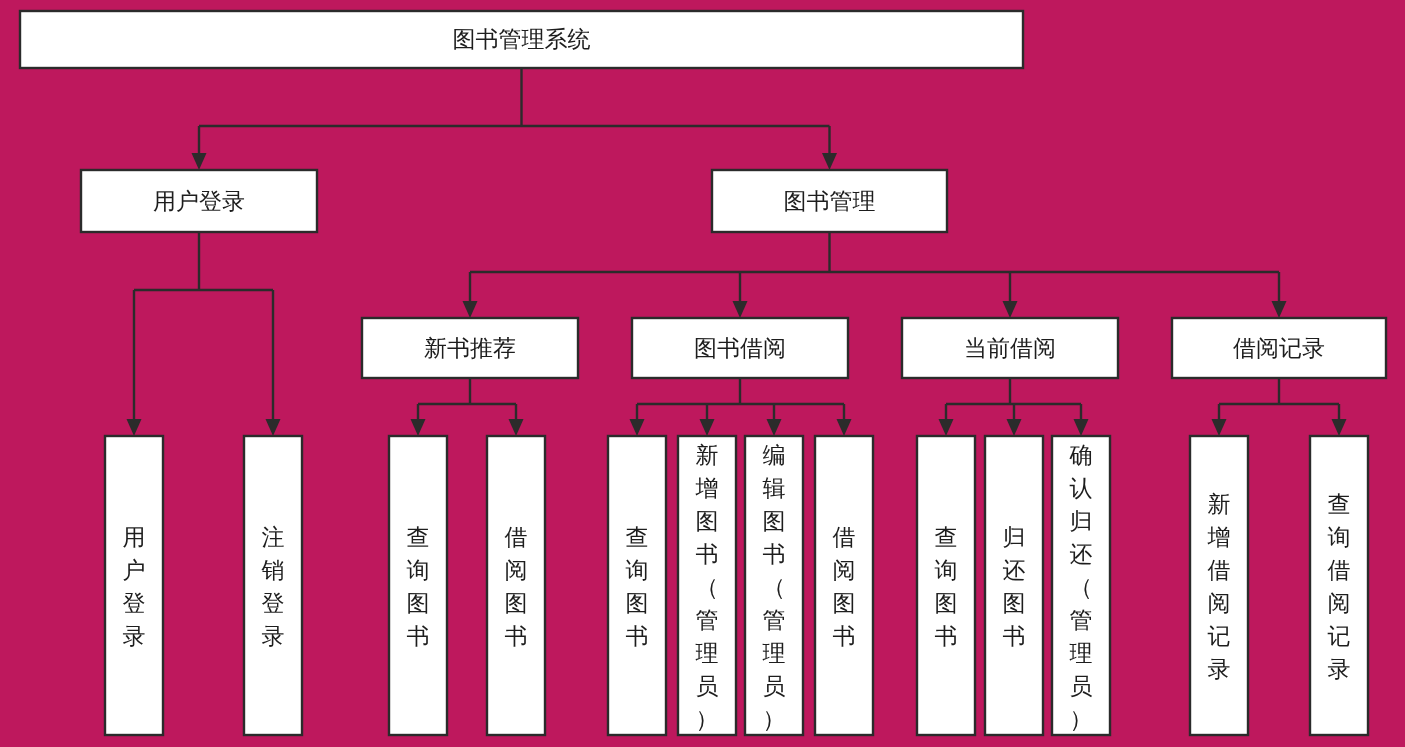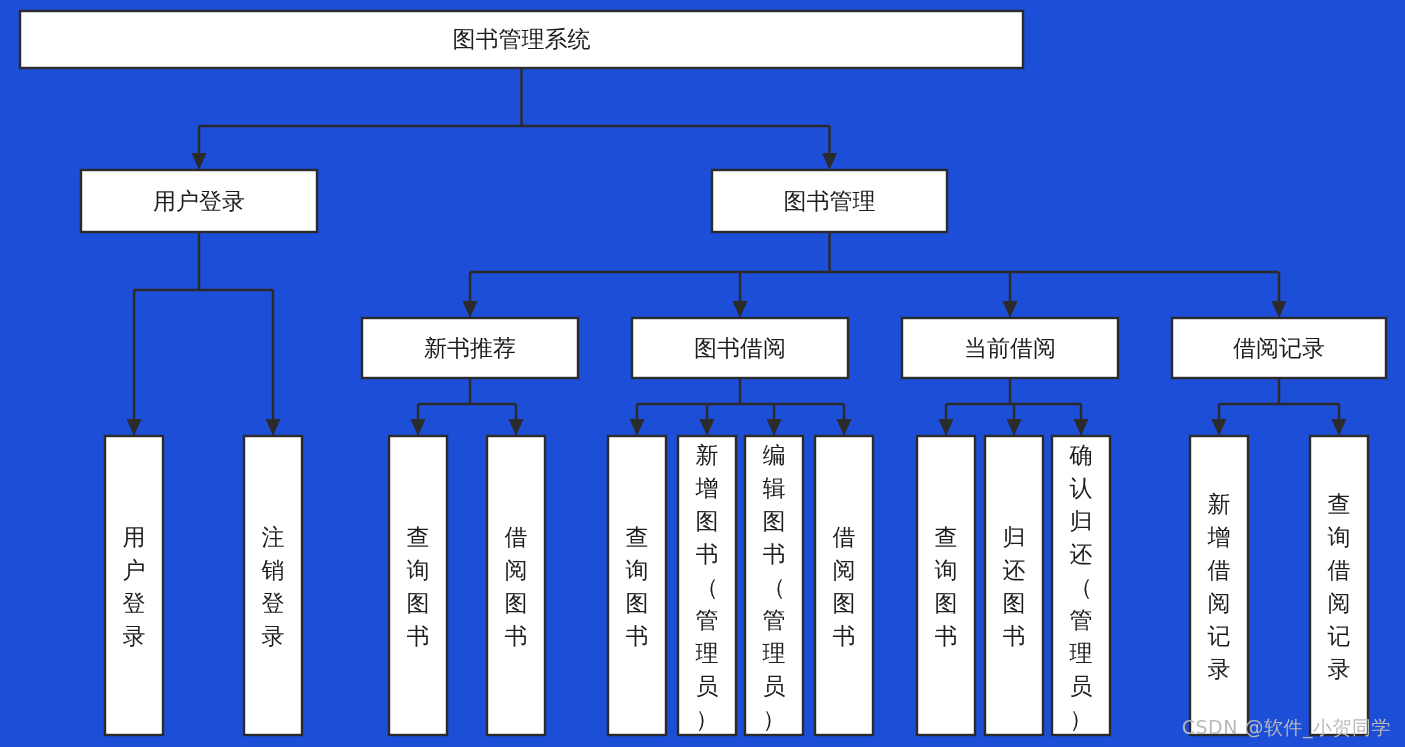--- a/index.html
+++ b/index.html
@@ -10,21 +10,21 @@
   body {
     width: 1405px;
     height: 747px;
     font-family: "DejaVu Sans", "Liberation Sans", sans-serif;
     overflow: hidden;
   }
   #diagram-root {
     position: relative;
     width: 1405px;
     height: 747px;
-    background: #1d4ed8;
+    background: #be185d;
   }
   svg#flow {
     position: absolute;
     left: 0;
     top: 0;
     width: 1405px;
     height: 747px;
     display: block;
   }
   .node-rect {
@@ -216,14 +216,13 @@
         <g>
           <rect class="node-rect" x="1190" y="436" width="58" height="299"></rect>
           <text class="node-label-v" x="1219" y="512.24"><tspan x="1219" dy="0">新</tspan><tspan x="1219" dy="33">增</tspan><tspan x="1219" dy="33">借</tspan><tspan x="1219" dy="33">阅</tspan><tspan x="1219" dy="33">记</tspan><tspan x="1219" dy="33">录</tspan></text>
         </g>
         <g>
           <rect class="node-rect" x="1310" y="436" width="58" height="299"></rect>
           <text class="node-label-v" x="1339" y="512.24"><tspan x="1339" dy="0">查</tspan><tspan x="1339" dy="33">询</tspan><tspan x="1339" dy="33">借</tspan><tspan x="1339" dy="33">阅</tspan><tspan x="1339" dy="33">记</tspan><tspan x="1339" dy="33">录</tspan></text>
         </g>
       </g>
   </svg>
-  <div class="watermark">CSDN @软件_小贺同学</div>
 </div>
 
 </body></html>

